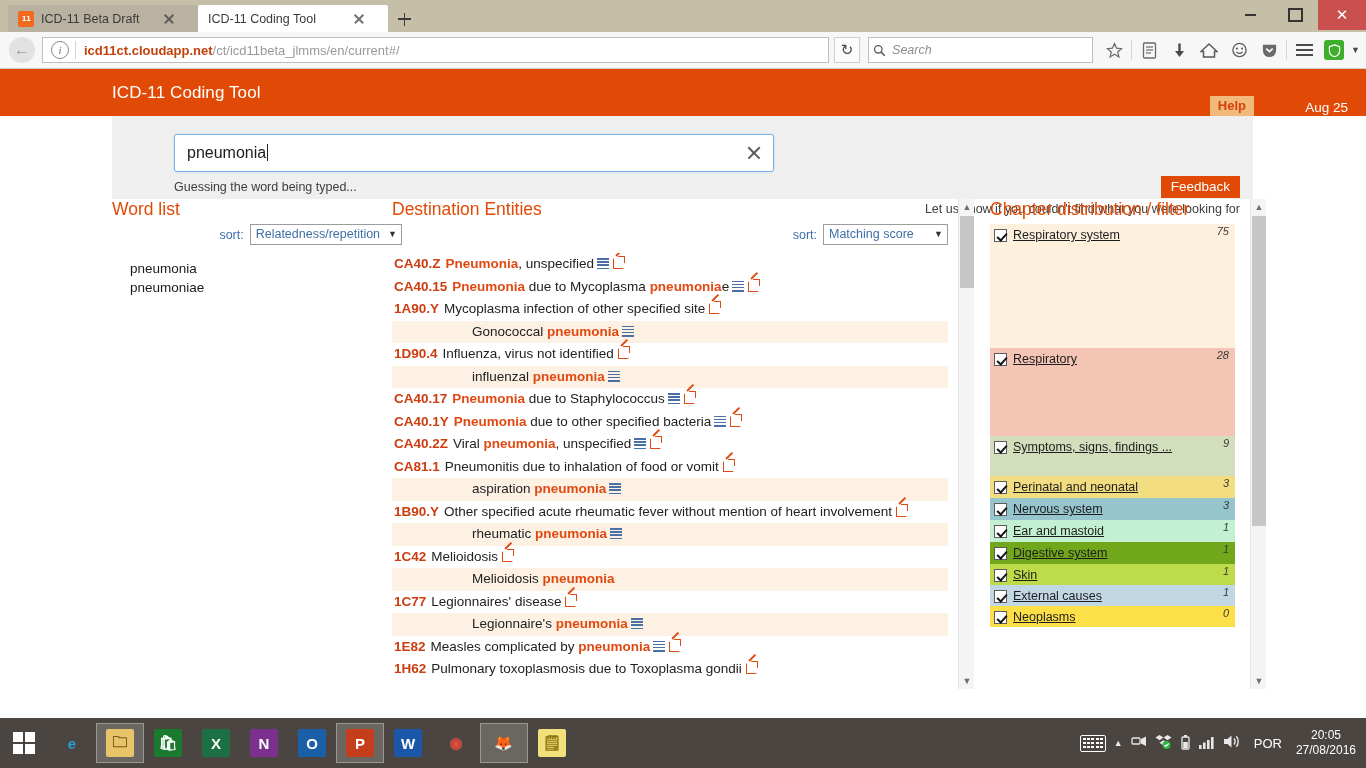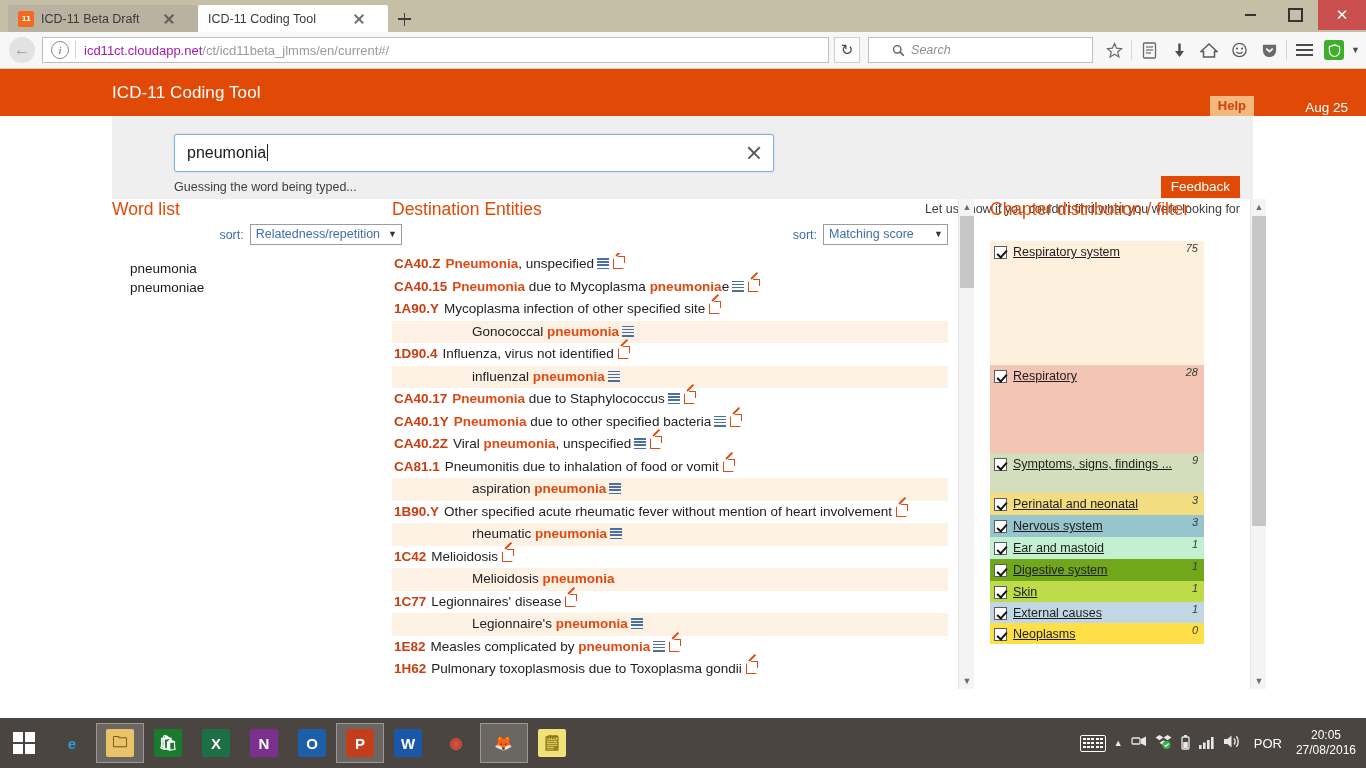--- a/index.html
+++ b/index.html
@@ -73,30 +73,30 @@
     display: flex; align-items: center; padding: 0 4px; margin: 0 4px;
     font-size: 13px;
   }
   .info-icon {
     width: 18px; height: 18px; border-radius: 50%; border: 1.4px solid #8a8a8a;
     color: #6a6a6a; font-size: 11px; font-style: italic;
     display: inline-flex; align-items: center; justify-content: center;
     font-family: "Liberation Serif", serif; margin: 0 6px 0 4px; flex: 0 0 auto;
   }
   .url-sep { width: 1px; height: 18px; background: #d3d3d3; margin-right: 8px; }
-  .url-domain { color: #a21caf; font-weight: normal; }
+  .url-domain { color: #c2410c; font-weight: bold; }
   .url-path { color: #9a9a9a; }
   .reload-btn {
     width: 26px; height: 26px; border: 1px solid #cfcfcf; background: #fcfcfc;
     display: flex; align-items: center; justify-content: center;
     color: #4a4a4a; font-size: 15px; margin-left: 1px;
   }
   .searchbar {
     width: 225px; height: 26px; background: #fff; border: 1px solid #bfbfbf;
-    display: flex; align-items: center; gap: 6px; padding: 0 23px; margin-left: 8px;
+    display: flex; align-items: center; gap: 6px; padding: 0 4px; margin-left: 8px;
     font-size: 12.5px; color: #8d8d8d; font-style: italic;
   }
   .tb-icons { display: flex; align-items: center; margin-left: 6px; }
   .tbi { width: 30px; height: 30px; display: flex; align-items: center; justify-content: center; color: #5a5a5a; }
   .tb-divider { width: 1px; height: 20px; background: #d6d6d6; margin: 0 2px; }
   .menu-lines { display: flex; flex-direction: column; gap: 3px; }
   .menu-lines span { width: 17px; height: 2.2px; background: #4a4a4a; display: block; }
   .shield-ico {
     width: 20px; height: 20px; background: #3fae2a; border-radius: 3px;
     display: flex; align-items: center; justify-content: center;
@@ -195,21 +195,21 @@
     background: #e04a12; transform: rotate(-45deg); transform-origin: left center;
   }
   .icon-ext::before {
     content: ""; position: absolute; right: -2px; top: -3px; width: 6px; height: 6px;
     border-top: 1.8px solid #e04a12; border-right: 1.8px solid #e04a12;
   }
 
   
   .chapters-col { position: absolute; left: 975px; top: 0; width: 290px; }
   .chapters-head { margin-left: 15px; }
-  .chapters-list { margin-top: 21px; margin-left: 15px; width: 214px; }
+  .chapters-list { margin-top: 4px; margin-left: 15px; width: 245px; }
   .chap {
     position: relative; padding: 4px 6px 4px 4px; font-size: 12.5px;
   }
   .chap-inner { display: flex; align-items: flex-start; gap: 6px; }
   .chk {
     width: 13px; height: 13px; border: 1px solid #5c5c5c; background: #fff;
     flex: 0 0 auto; position: relative; margin-top: 1px;
   }
   .chk.checked::after {
     content: ""; position: absolute; left: 3.5px; top: 0.5px; width: 4px; height: 8px;

